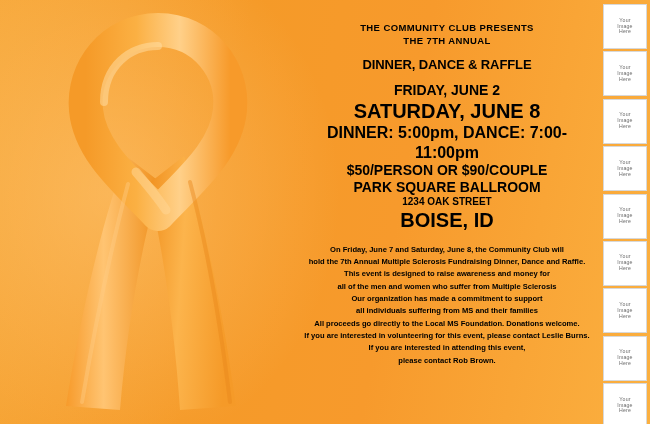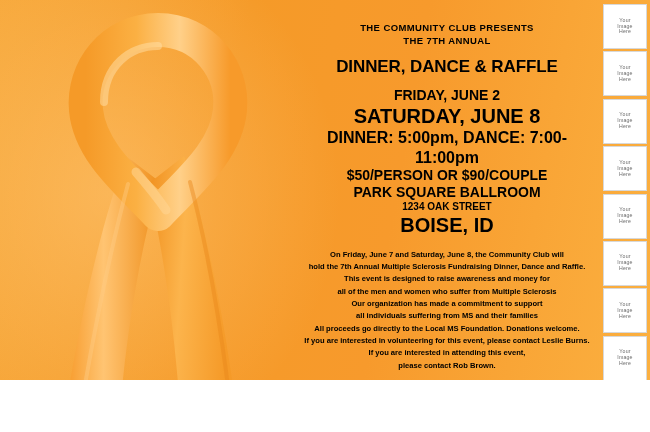--- a/index.html
+++ b/index.html
@@ -3,21 +3,21 @@
 <meta charset="utf-8">
 <style>
   html, body {
     margin: 0;
     padding: 0;
     background: #ffffff;
   }
   #poster {
     position: relative;
     width: 650px;
-    height: 380px;
+    height: 424px;
     overflow: hidden;
     background: linear-gradient(100deg, #f7a83a 0%, #f59a28 35%, #f79a2c 60%, #fbb040 100%);
     font-family: "Liberation Sans", sans-serif;
     color: #000;
   }
   
   #glow {
     position: absolute;
     left: -60px;
     top: -40px;
@@ -84,21 +84,21 @@
     font-weight: bold;
     font-size: 30px;
     line-height: 1.08;
     margin-top: 6px;
     letter-spacing: -0.3px;
   }
   .title-script .l2 { display: block; margin-top: 1px; }
 
   .subtitle {
     font-weight: bold;
-    font-size: 17px;
+    font-size: 13px;
     margin-top: 9px;
     letter-spacing: -0.1px;
   }
 
   .when {
     margin-top: 10px;
     font-weight: bold;
     line-height: 1.22;
   }
   .when .d1 { font-size: 14px; display: block; }

